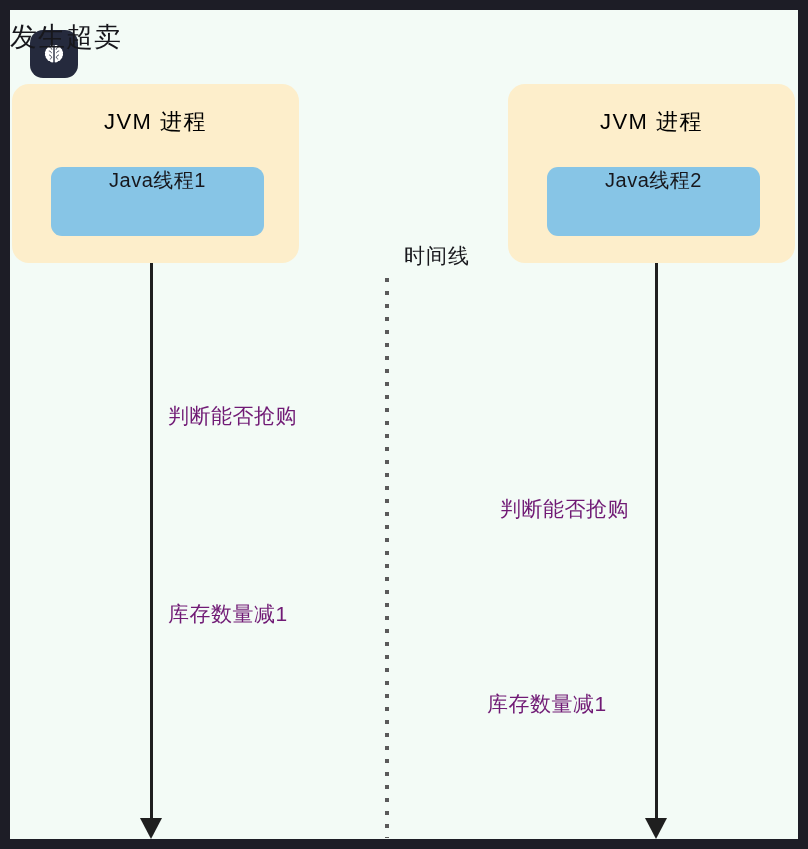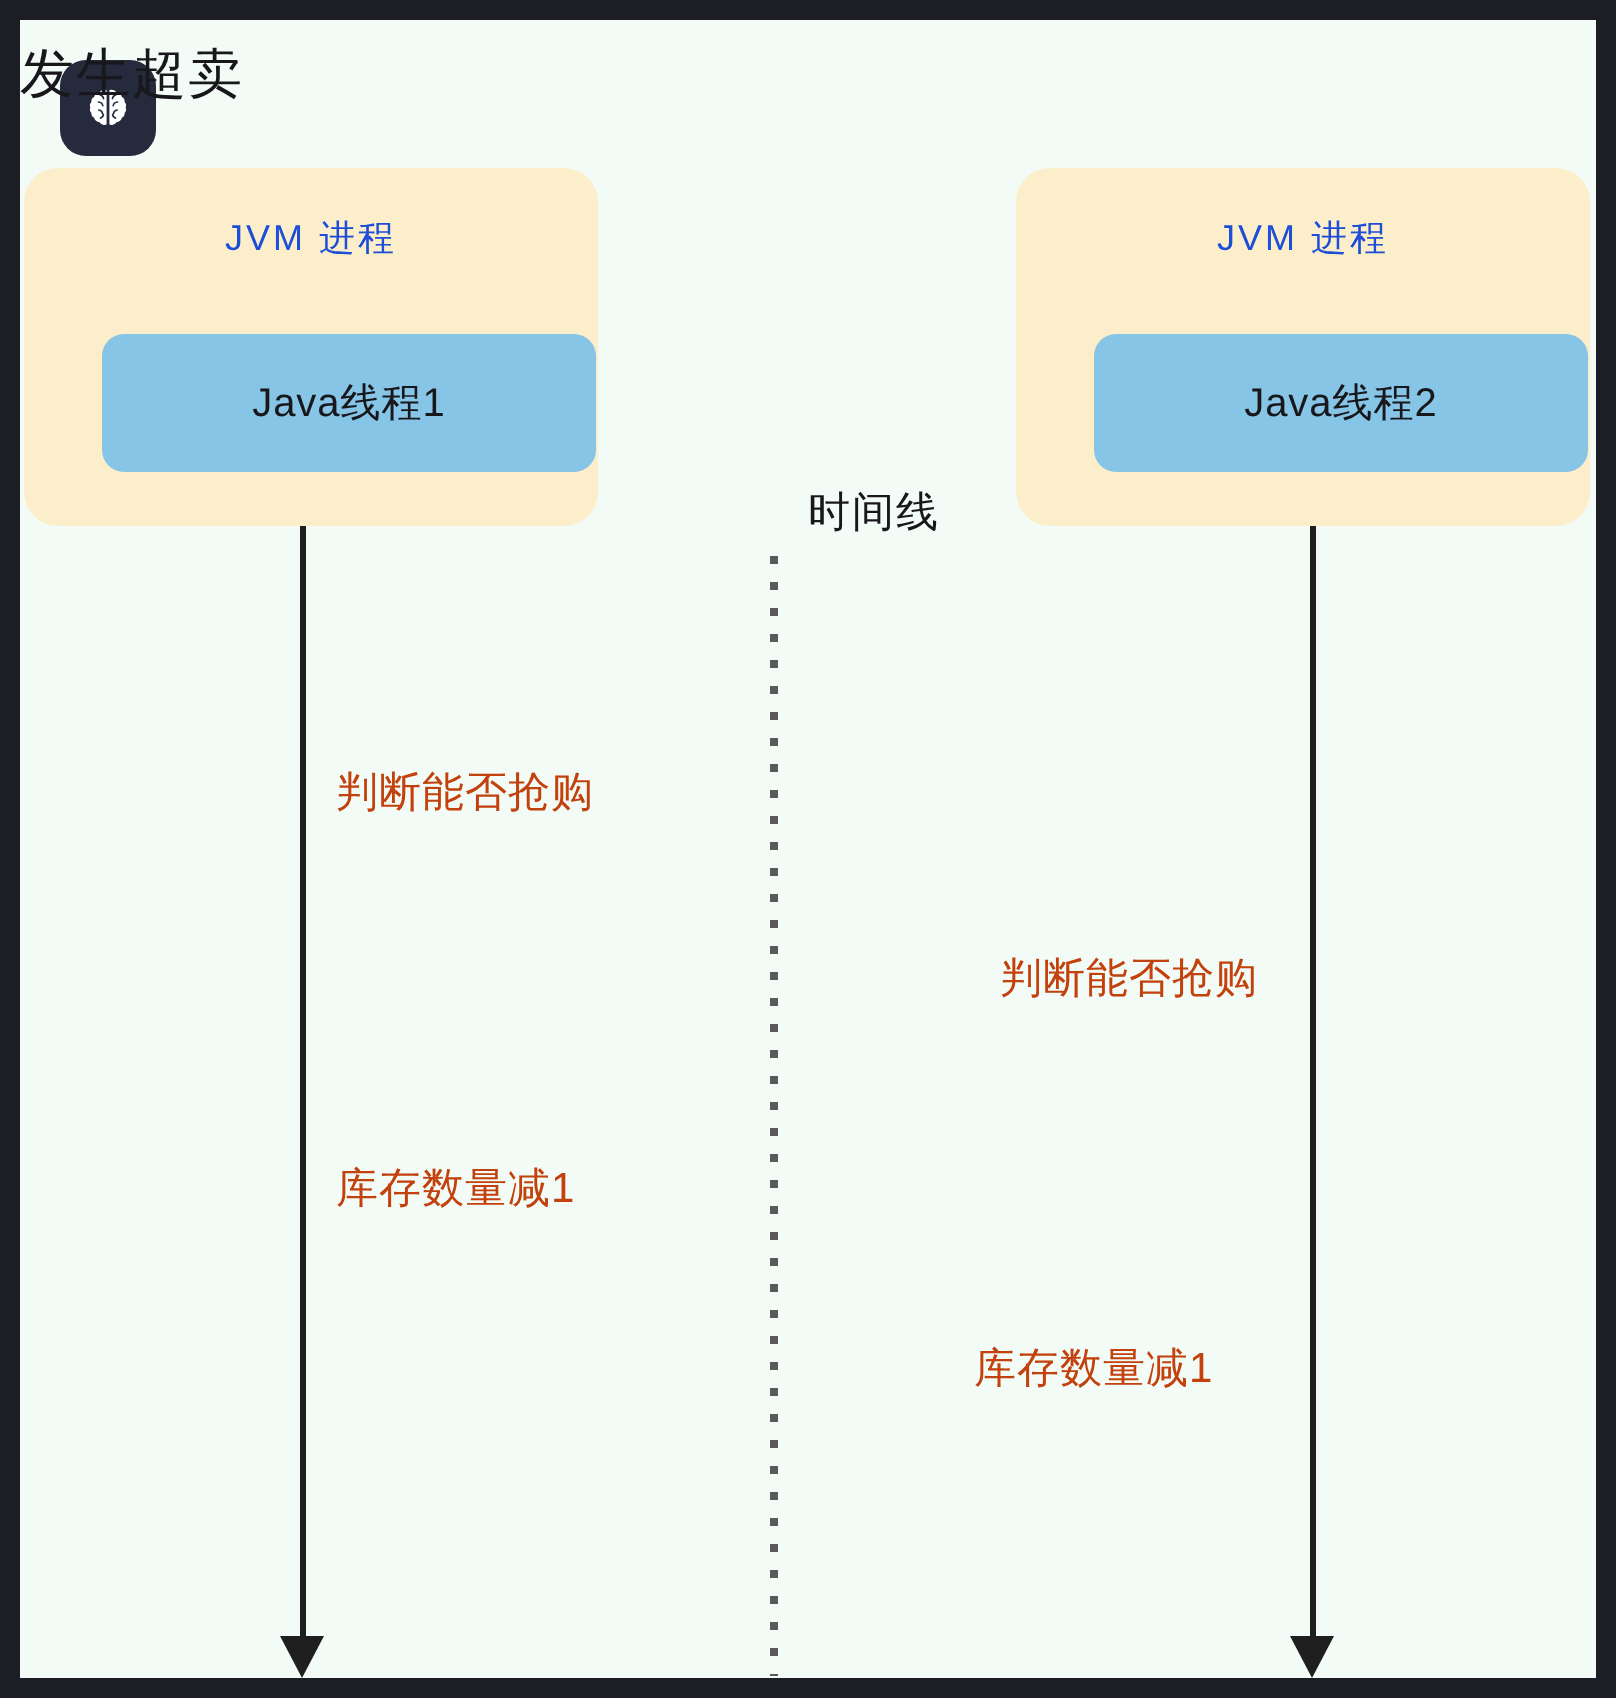--- a/index.html
+++ b/index.html
@@ -72,36 +72,35 @@
   }
   #jvm-box-left  { left: 2px; }
   #jvm-box-right { left: 498px; }
 
   .jvm-title {
     position: absolute;
     top: 23px;
     left: 0;
     width: 100%;
     text-align: center;
-    font-size: 18px;
-    color: #1d4ed8;
+    font-size: 22px;
+    color: #000000;
     letter-spacing: 1.5px;
     white-space: nowrap;
   }
 
   .thread-box {
     position: absolute;
     top: 83px;
     left: 39px;
-    width: 247px;
+    width: 213px;
     height: 69px;
     background: #87c5e6;
     border-radius: 11px;
     display: flex;
-    align-items: center;
     justify-content: center;
   }
   .thread-label {
     font-size: 20px;
     color: #17171c;
     letter-spacing: 0.5px;
     white-space: nowrap;
   }
 
   
@@ -153,23 +152,24 @@
       rgba(0,0,0,0) 13px
     );
     background-size: 4px 13px;
     background-repeat: repeat-y;
   }
 
   
   .event-label {
     position: absolute;
     font-size: 21px;
-    color: #c2410c;
+    color: #701a75;
     letter-spacing: 0.5px;
     white-space: nowrap;
+    margin-top: 20px;
   }
   #event-left-1  { left: 158px; top: 372px; }
   #event-left-2  { left: 158px; top: 570px; }
   #event-right-1 { left: 490px; top: 465px; }
   #event-right-2 { left: 477px; top: 660px; }
 </style>
 </head>
 <body>
 
 <div id="canvas">

